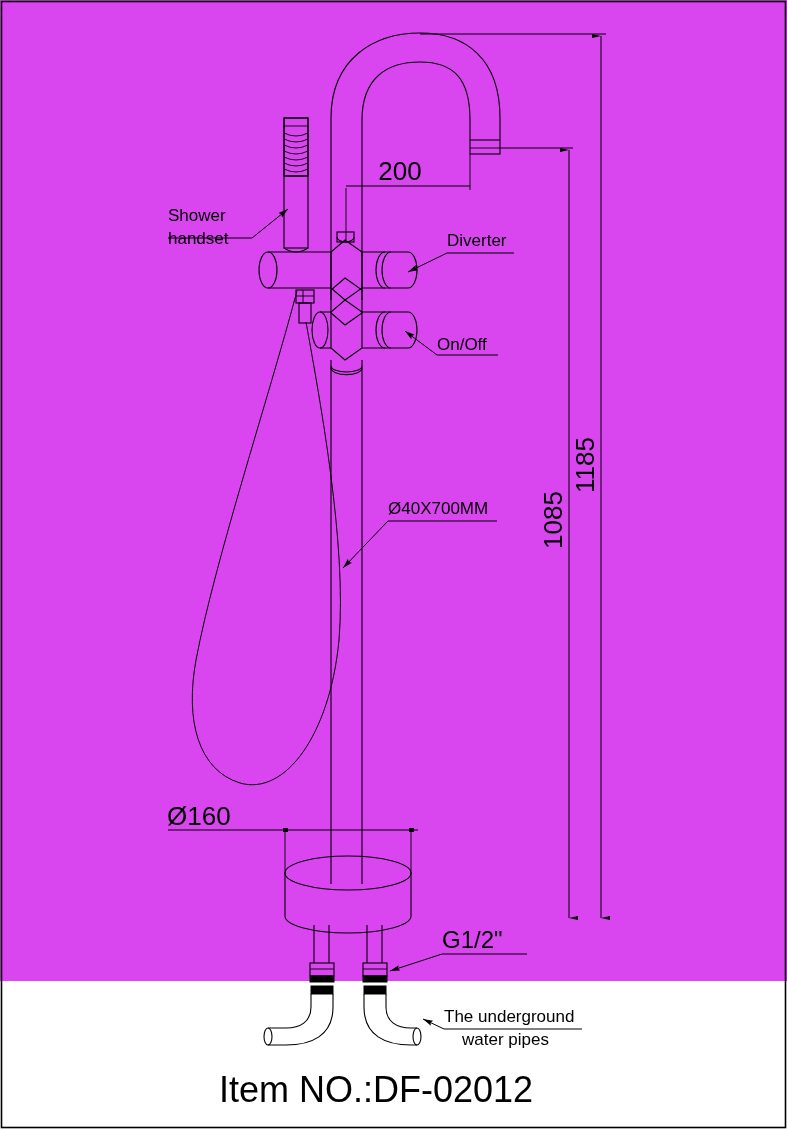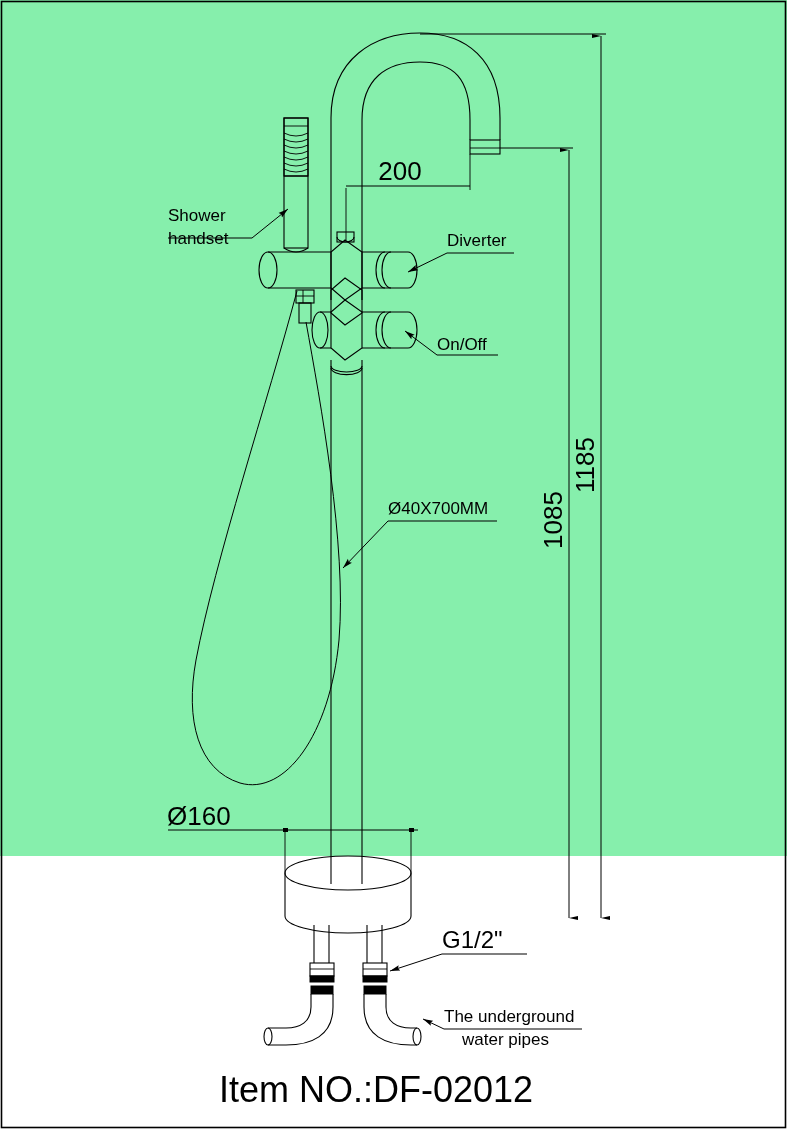--- a/index.html
+++ b/index.html
@@ -9,22 +9,22 @@
   }
   body {
     font-family: "Liberation Sans", sans-serif;
     width: 787px;
     height: 1129px;
     overflow: hidden;
   }
   #sheet {
     position: relative;
     width: 787px;
-    height: 856px;
-    background: #86efac;
+    height: 981px;
+    background: #d946ef;
   }
   #drawing {
     position: absolute;
     top: 0;
     left: 0;
     width: 787px;
     height: 1129px;
     display: block;
   }
   .lbl {

